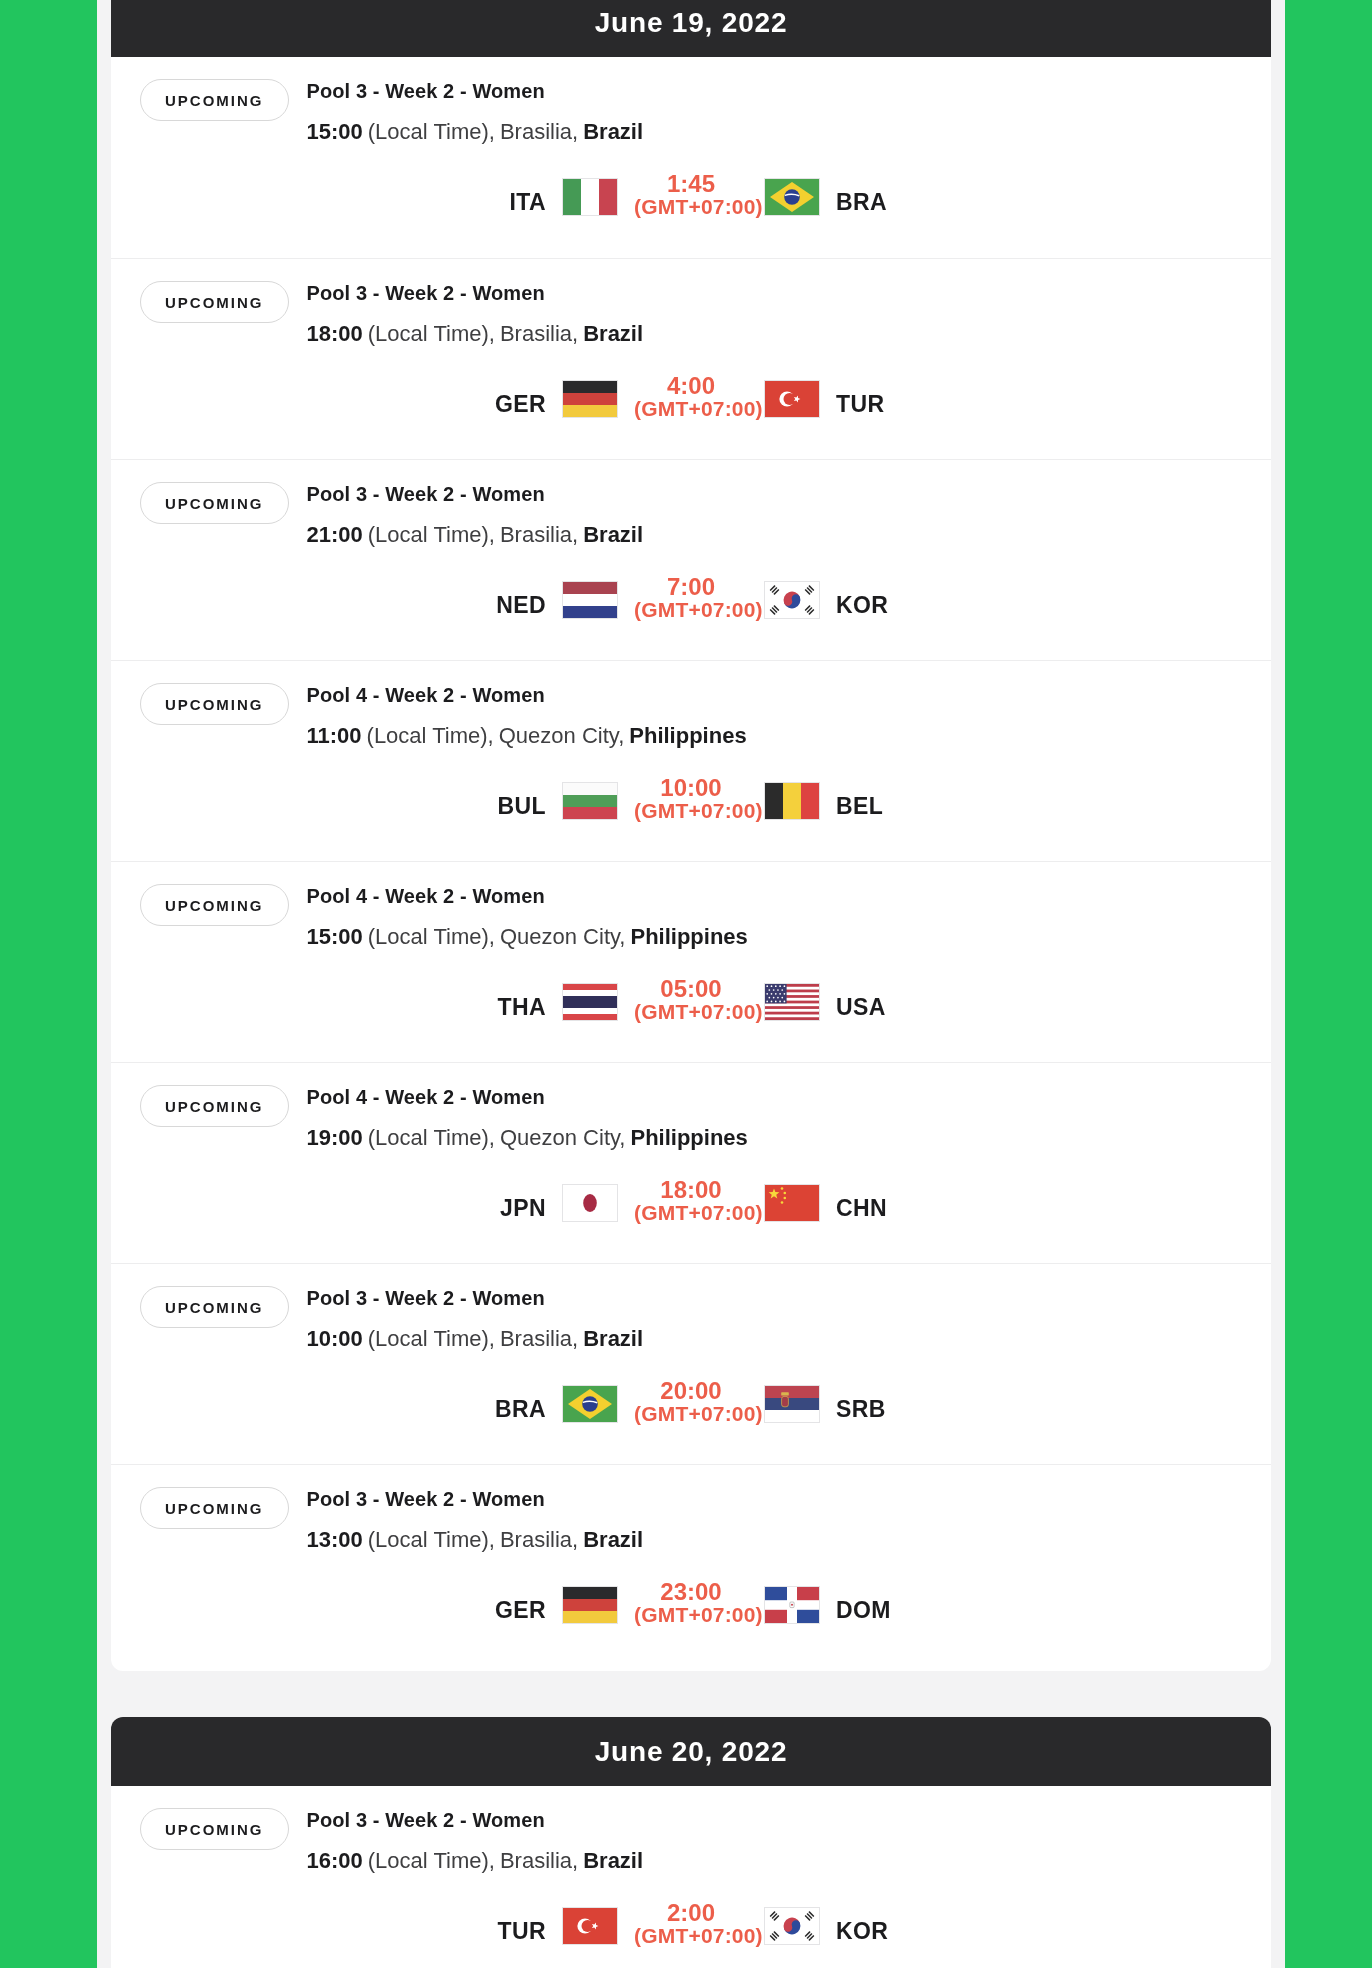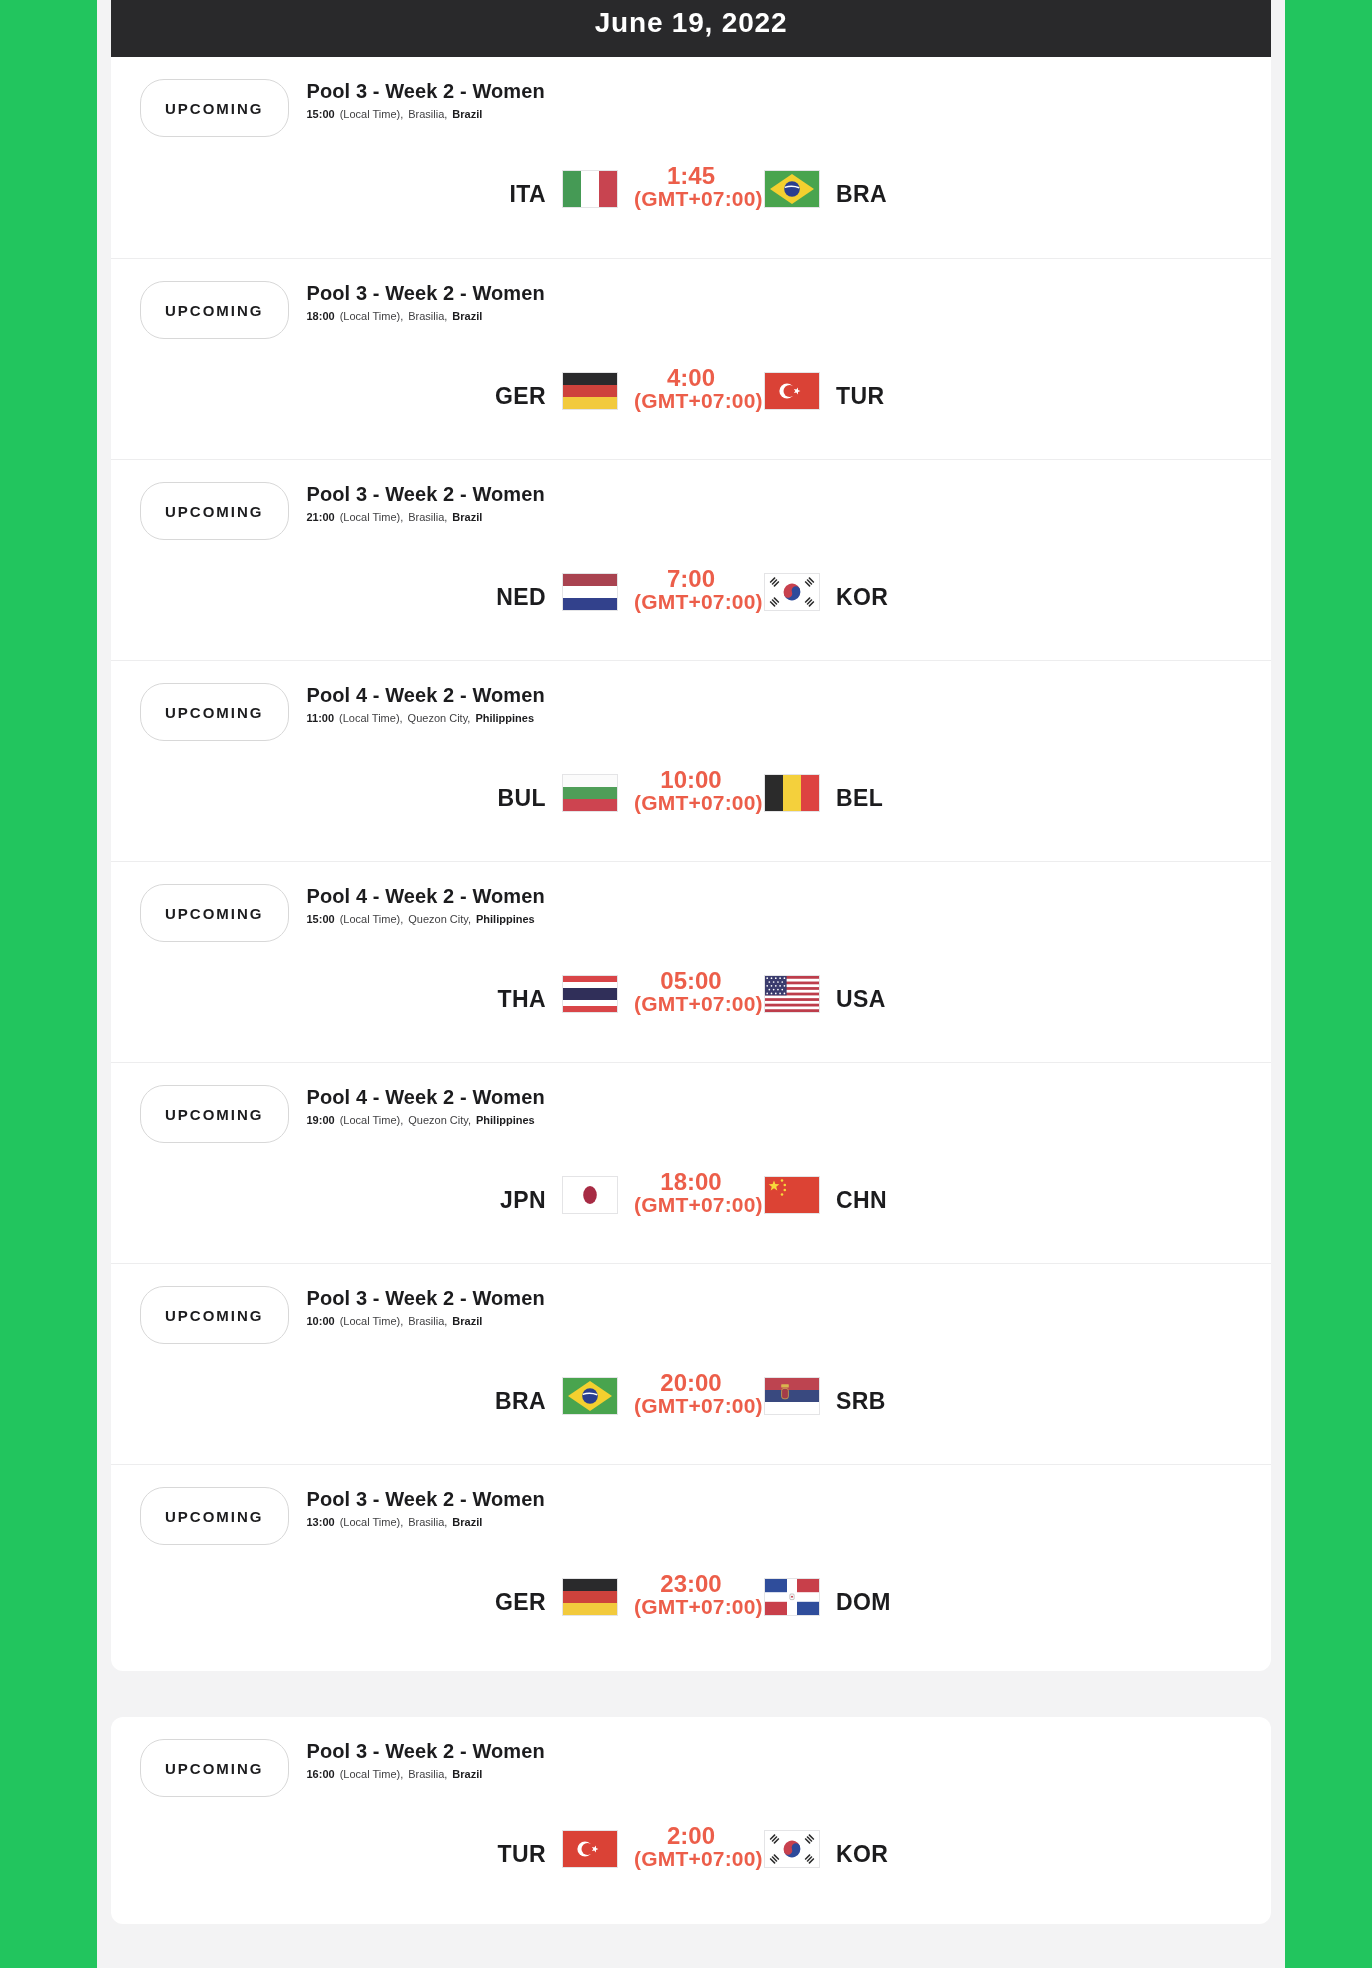--- a/index.html
+++ b/index.html
@@ -41,38 +41,38 @@
     box-sizing:border-box;
     padding-top:22px;
     position:relative;
   }
   .match + .match{border-top:1px solid #ededee;}
   .match-info{
     display:flex;align-items:flex-start;
     padding-left:29px;
   }
   .badge{
-    height:58px;
+    height:42px;
     box-sizing:border-box;
     border:1.5px solid #d8d8d8;
     border-radius:24px;
     display:flex;align-items:center;justify-content:center;
     padding:0 24px;
     font-size:15px;font-weight:bold;letter-spacing:2px;
     color:#1c1c1e;
     background:#fff;
     flex:0 0 auto;
   }
   .meta{margin-left:18px;padding-top:1px;}
   .pool{
     font-size:20px;font-weight:bold;color:#1c1c1e;letter-spacing:0.1px;
   }
   .when{
-    margin-top:5px;
-    font-size:11px;color:#3f3f41;
+    margin-top:16px;
+    font-size:22px;color:#3f3f41;text-align:center;
   }
   .when .b{font-weight:bold;color:#1c1c1e;}
   .when span{margin-right:5px;}
   .vs{
     margin-top:26px;
     display:flex;align-items:flex-end;justify-content:center;
     gap:16px;
   }
   .code{
     font-size:23px;font-weight:bold;color:#1c1c1e;letter-spacing:0.4px;
@@ -456,20 +456,23 @@
                 </span>
       <span class="code t2">DOM</span>
     </div>
   </div>
 </div>
     </div>
   </div>
 
   <div class="section">
     <div class="card">
+      <div class="date-header">
+        <span>June 20, 2022</span>
+      </div>
       <div class="matches">
   <div class="match">
     <div class="match-info">
       <div class="badge">
         <span>UPCOMING</span>
       </div>
       <div class="meta">
         <div class="pool">Pool 3 - Week 2 - Women</div>
         <div class="when">
           <span class="b">16:00</span><span>(Local Time),</span><span>Brasilia,</span><span class="b">Brazil</span>

